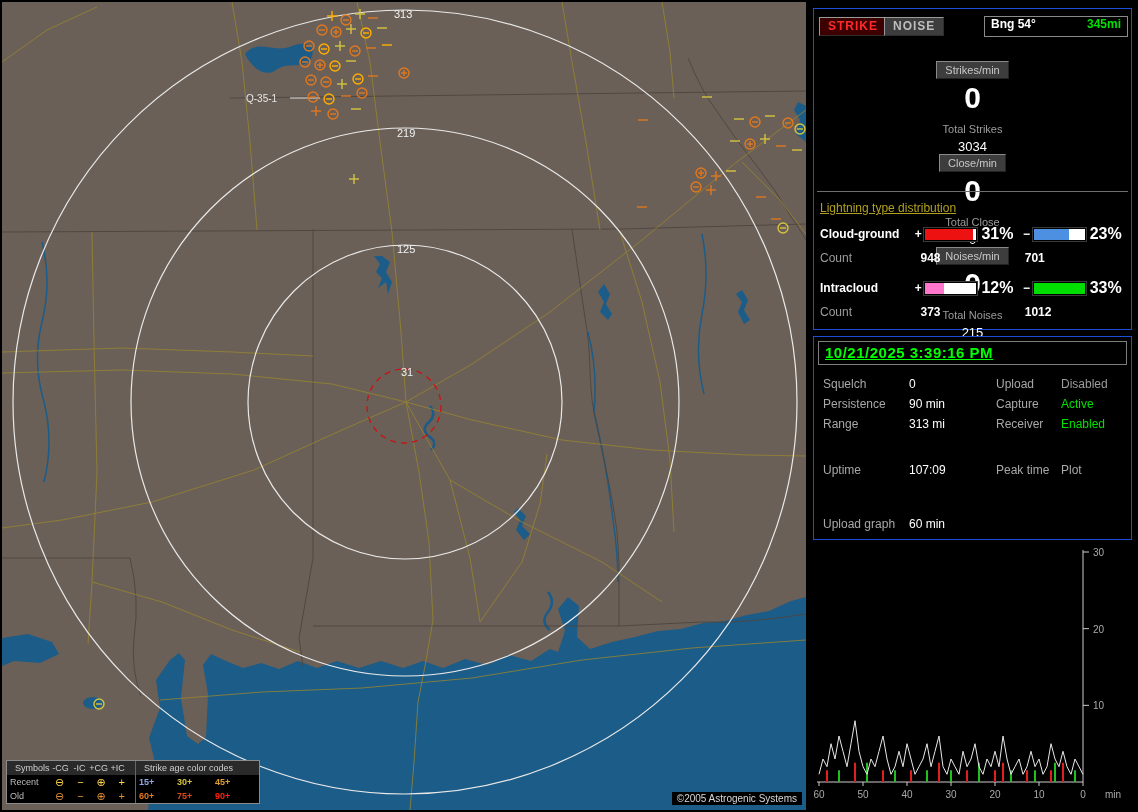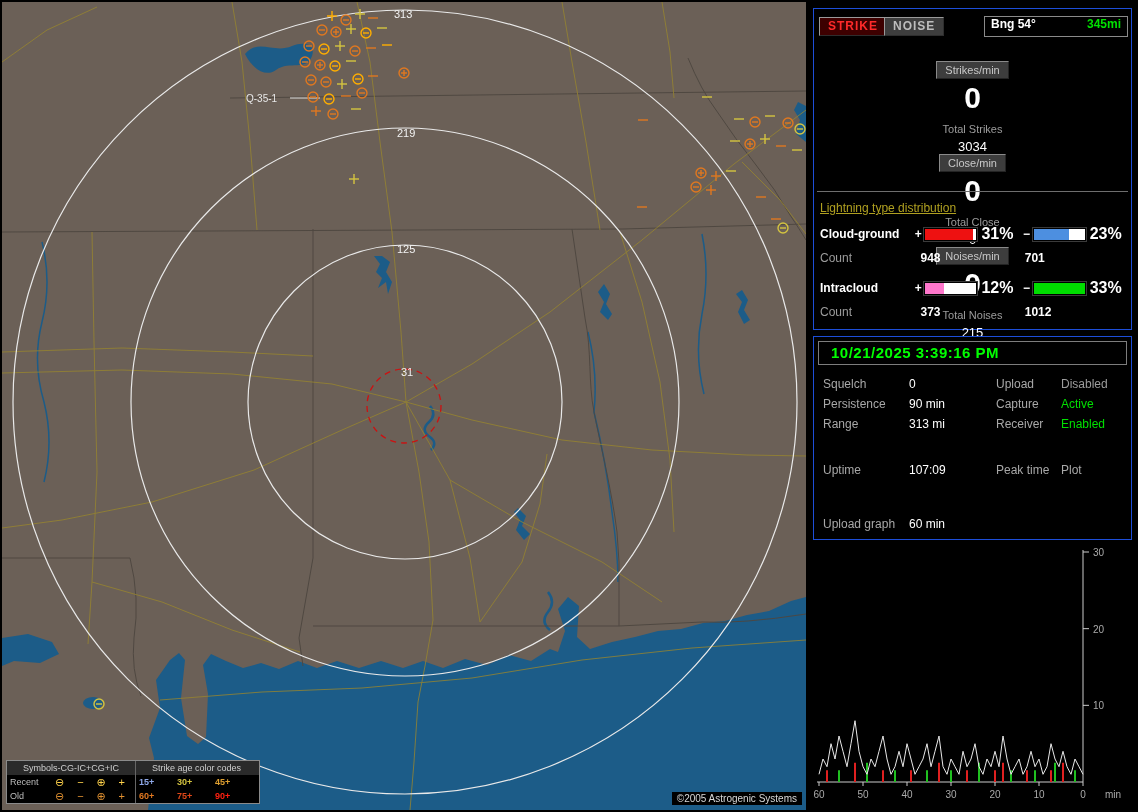--- a/index.html
+++ b/index.html
@@ -6,21 +6,21 @@
   body{font-family:"Liberation Sans","DejaVu Sans",sans-serif;}
   .app{position:relative;width:1138px;height:812px;background:#000;overflow:hidden;}
   
   .map{position:absolute;left:2px;top:2px;width:804px;height:808px;background:#6b6057;}
   .map svg{display:block;}
   .copyright{position:absolute;right:4px;bottom:5px;background:#000;color:#d8d8d8;font-size:10px;padding:1px 5px;}
   
   .maplegend{position:absolute;left:4px;bottom:6px;width:252px;background:#000;border:1px solid #8a8a8a;display:flex;font-size:9px;color:#cfcfcf;}
   .lg-left{width:128px;border-right:1px solid #666;}
   .lg-right{flex:1;}
-  .lg-hrow{background:#2a2a2a;padding:1px 16px;height:12px;line-height:12px;white-space:nowrap;display:flex;}
+  .lg-hrow{background:#2a2a2a;padding:1px 8px;height:12px;line-height:12px;white-space:nowrap;display:flex;}
   .lg-row{padding:0 3px;height:14px;line-height:14px;display:flex;align-items:center;}
   .lg-title{width:40px;}
   .lg-col{width:21px;text-align:center;}
   .lg-name{width:40px;color:#bdbdbd;}
   .lg-g{width:21px;text-align:center;font-size:11px;}
   .lg-g.recent{color:#ffd24b;}
   .lg-g.old{color:#e09030;}
   .lg-age{width:38px;font-weight:bold;}
   
   .sidebar{position:absolute;left:813px;top:0;width:321px;height:812px;background:#000;color:#fff;font-size:12px;}
@@ -46,21 +46,21 @@
   .dist-title{position:absolute;top:192px;left:6px;color:#b0a020;font-size:12px;text-decoration:underline;}
   .drow,.crow{position:absolute;left:6px;right:2px;display:flex;align-items:center;height:14px;}
   .dlabel{width:94px;font-weight:bold;font-size:12px;}
   .sign{width:12px;font-weight:bold;text-align:center;}
   .bar{width:52px;height:11px;background:#fff;border:1px solid #000;outline:1px solid #3a3a3a;overflow:hidden;}
   .fill{display:block;height:100%;}
   .pct{width:40px;font-weight:bold;padding-left:4px;font-size:16px;}
   .crow .clab{width:106px;color:#9c9c9c;font-size:12px;}
   .crow .cnt{width:110px;font-weight:bold;font-size:12px;}
   .datetime{position:absolute;top:4px;left:4px;right:4px;height:22px;line-height:22px;border:1px solid #7d7d7d;
-            color:#00ff00;font-weight:bold;font-size:15px;padding-left:12px;letter-spacing:0.5px;}
+            color:#00ff00;font-weight:bold;font-size:15px;padding-left:6px;letter-spacing:0.5px;text-decoration:underline;}
   .prow{position:absolute;left:0;right:0;height:18px;}
   .prow span{position:absolute;white-space:nowrap;}
   .c1{left:9px;} .c2{left:95px;} .c3{left:182px;} .c4{left:247px;}
   .lab{color:#a8a8a8;} .val{color:#fff;}
   .trend{position:absolute;top:546px;left:0;width:321px;height:266px;}
 </style>
 </head>
 <body>
 
 <div class="app">

